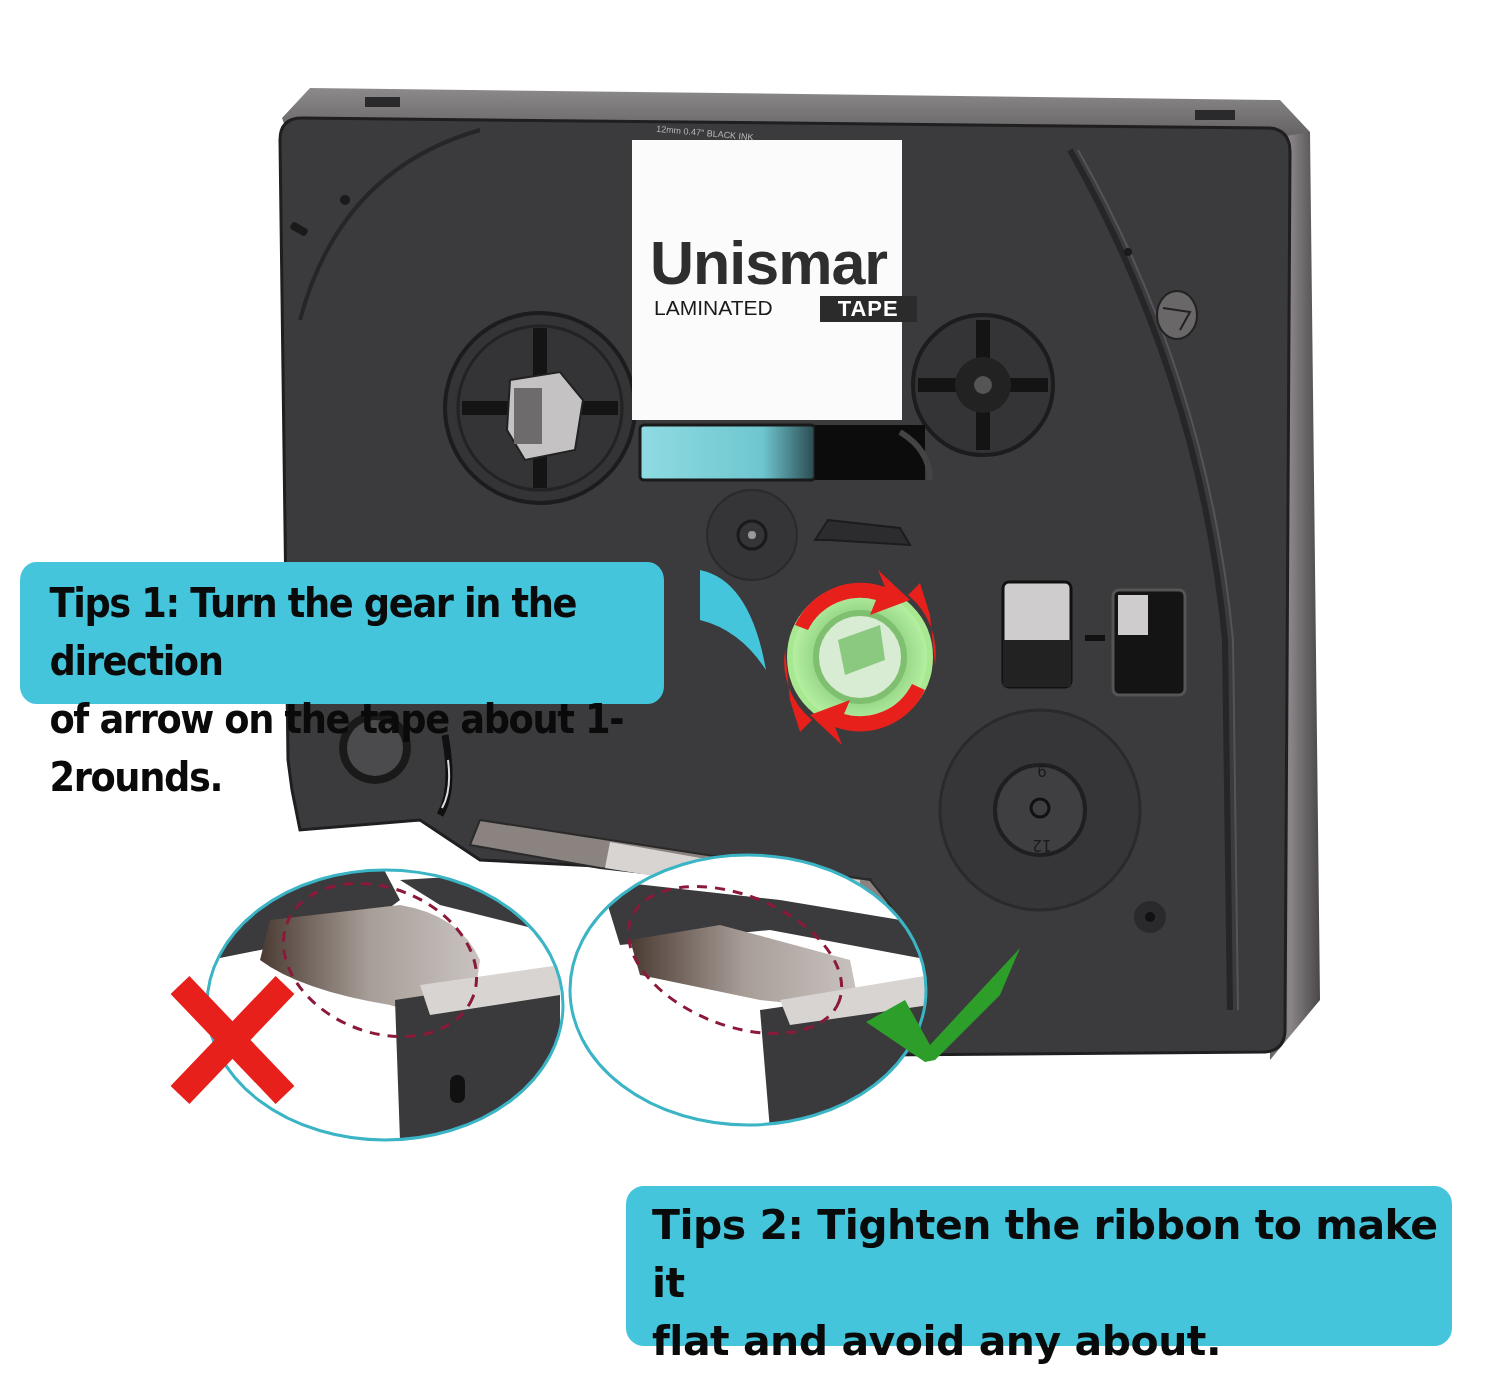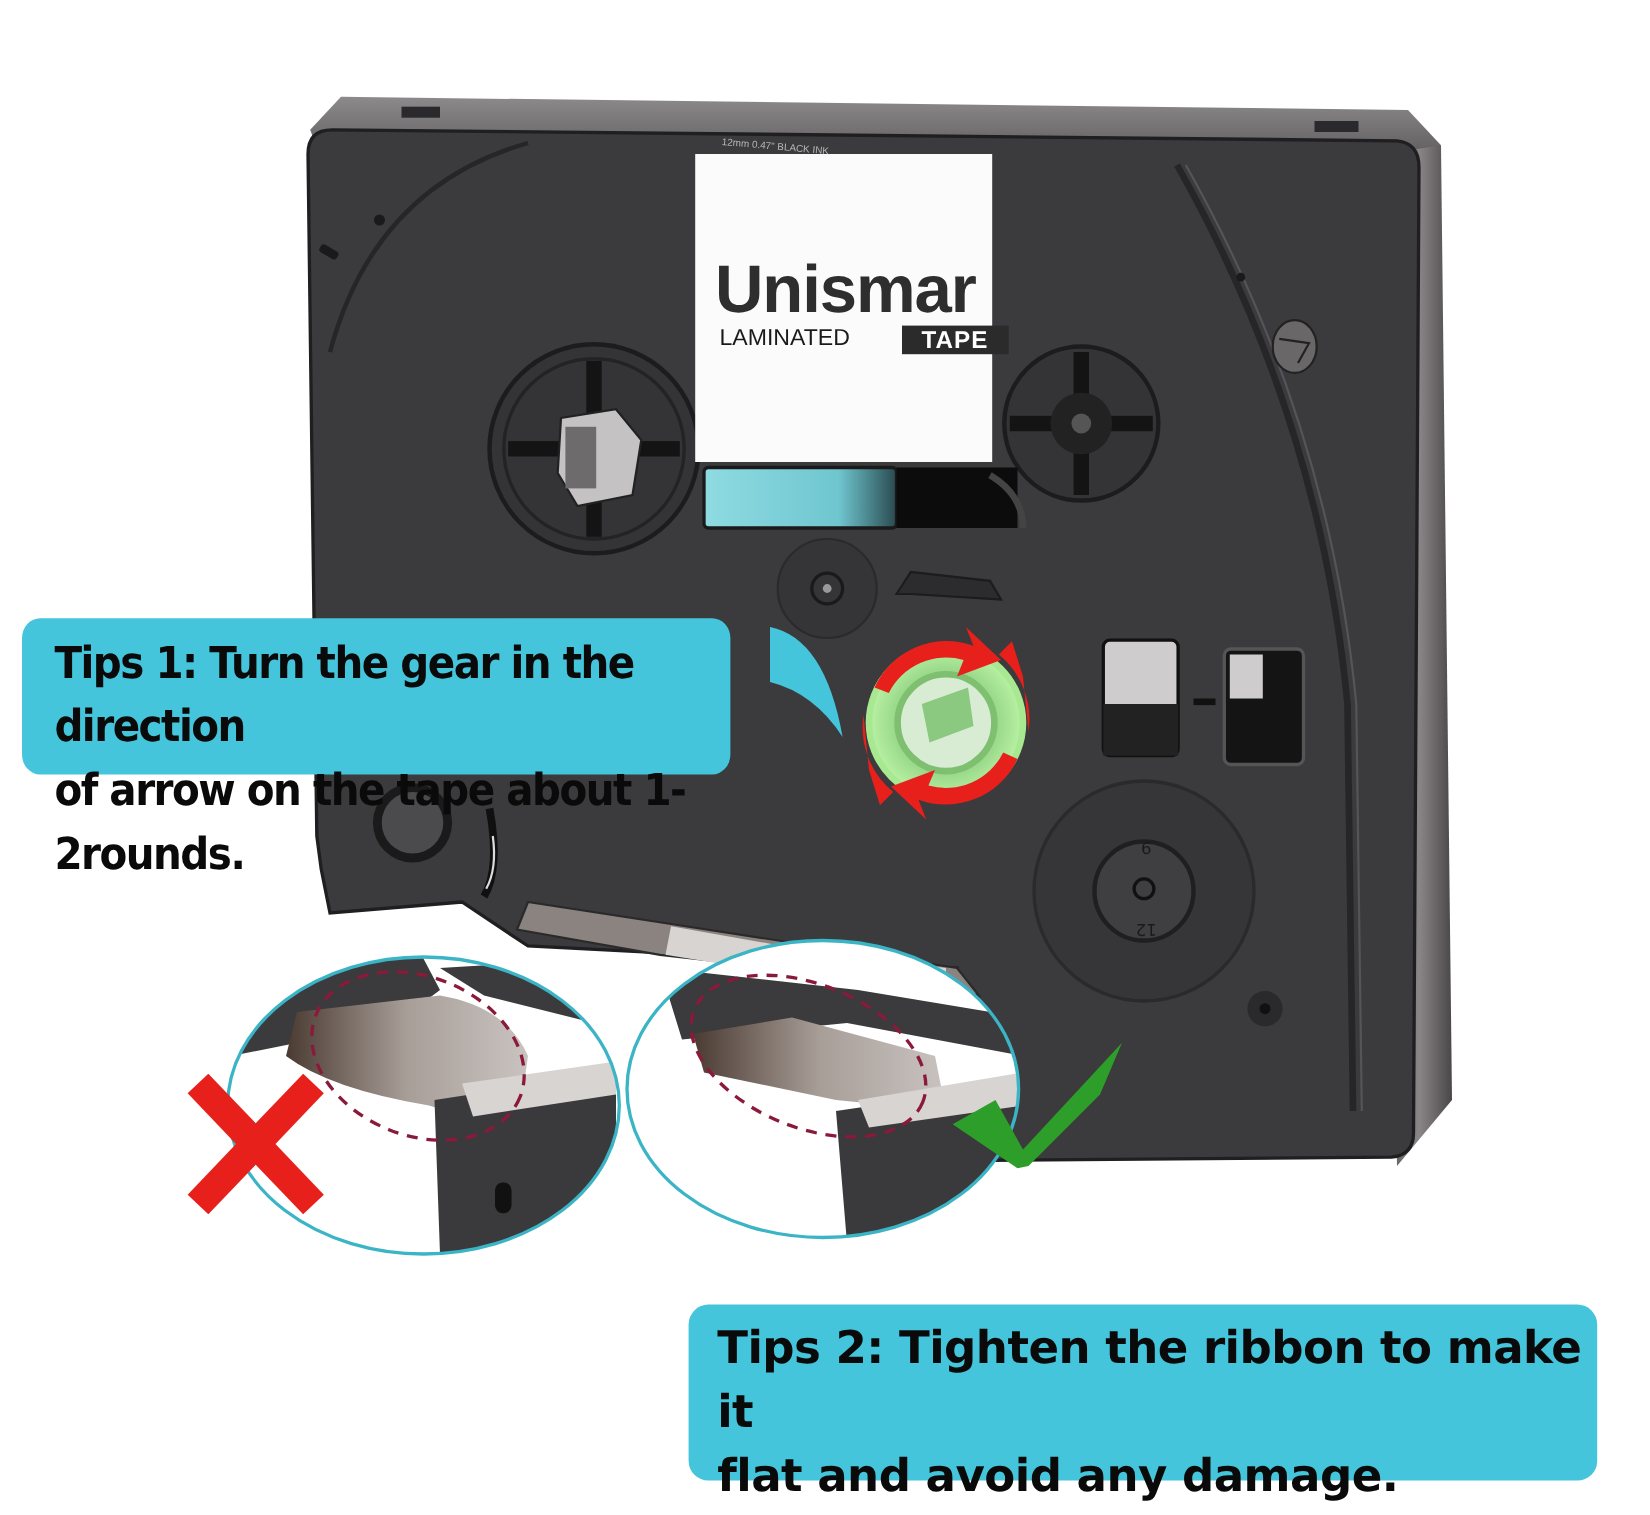--- a/index.html
+++ b/index.html
@@ -171,14 +171,14 @@
 <svg class="abs" style="left:700px;top:560px" width="80" height="120" viewBox="0 0 80 120">
   <path d="M0,10 Q50,20 66,110 Q40,70 0,60 Z" fill="#45c5db"></path>
 </svg>
 <div class="tip-box tip1">
   <div>Tips 1: Turn the gear in the direction</div>
   <div>of arrow on the tape about 1-2rounds.</div>
 </div>
 
 <div class="tip-box tip2">
   <div>Tips 2: Tighten the ribbon to make it</div>
-  <div>flat and avoid any damage.</div>
+  <div>flat and avoid any about.</div>
 </div>
 
 </body></html>

